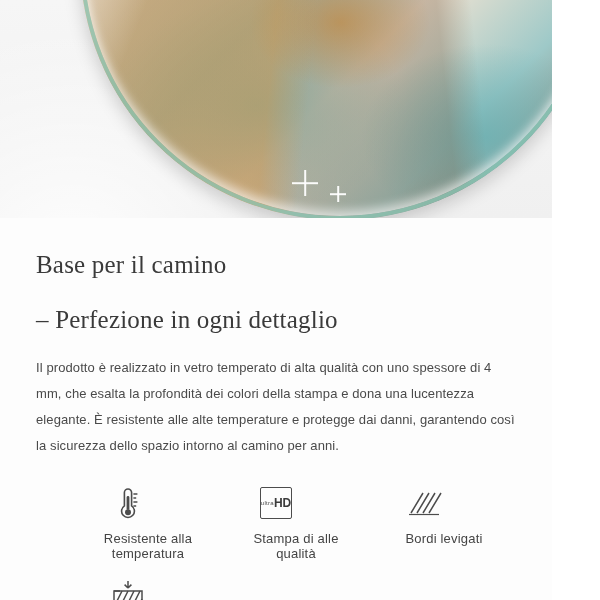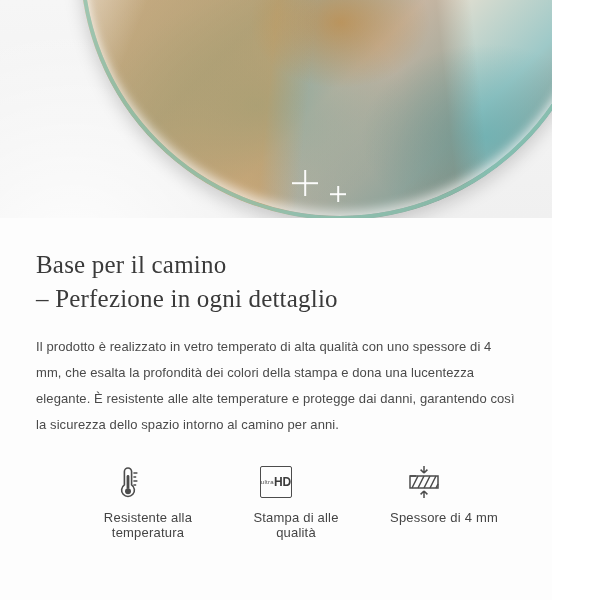--- a/index.html
+++ b/index.html
@@ -103,21 +103,21 @@
   }
   h1.headline {
     margin: 14px 0 0 0;
     font-family: "Liberation Serif", serif;
     font-weight: 400;
     font-size: 25px;
     line-height: 1.35;
     color: #3a3a3a;
     letter-spacing: 0.2px;
   }
-  h1.headline .line2 { display: block; }
+  h1.headline .line2 { display: block; margin-top: 21px; }
   p.body-copy {
     margin: 18px 0 0 0;
     font-size: 13px;
     line-height: 2.0;
     color: #4a4a4a;
     max-width: 540px;
     letter-spacing: 0.1px;
   }
 
   
@@ -204,20 +204,29 @@
           <div class="hd-box">
             <span class="ultra">ultra</span>
             <span class="hd">HD</span>
           </div>
         </div>
         <div class="feature-label">Stampa di alle qualità</div>
       </div>
 
 
 
+      <div class="feature">
+        <div class="feature-icon">
+          <svg width="38" height="32" viewBox="0 0 38 32" fill="none" stroke="#4c4c4c" stroke-width="1.5">
+            <path d="M6 26L18 6M12 26L24 6M18 26L30 6M24 26L36 6"></path>
+            <path d="M4 27.5h30" stroke-width="1.2"></path>
+          </svg>
+        </div>
+        <div class="feature-label">Bordi levigati</div>
+      </div>
 
       <div class="feature">
         <div class="feature-icon">
           <svg width="40" height="36" viewBox="0 0 40 36" fill="none" stroke="#4c4c4c" stroke-width="1.5">
             <path d="M20 2v7M20 9l-3.4-3.4M20 9l3.4-3.4"></path>
             <path d="M20 34v-7M20 27l-3.4 3.4M20 27l3.4 3.4"></path>
             <rect x="6" y="12" width="28" height="12"></rect>
             <path d="M6 12l6-0M8 24l6-12M14 24l6-12M20 24l6-12M26 24l6-12M32 24l2-4"></path>
           </svg>
         </div>

